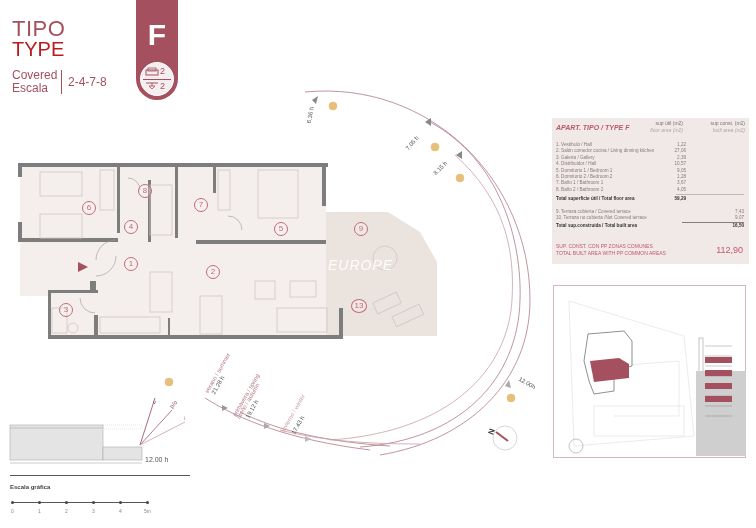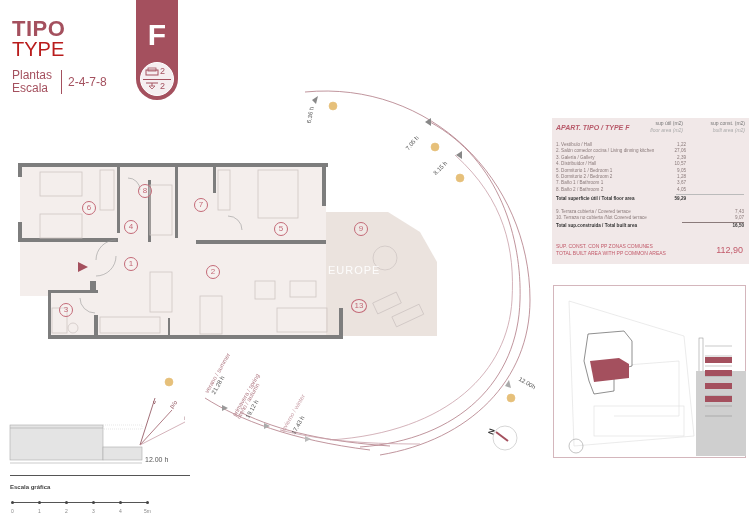--- a/index.html
+++ b/index.html
@@ -1,18 +1,18 @@
 <!DOCTYPE html>
 <html><head>
 <meta charset="utf-8">
 <style>
   * { box-sizing: border-box; margin: 0; padding: 0; }
   body { width: 756px; height: 528px; background: #ffffff; font-family: "Liberation Sans", sans-serif; position: relative; overflow: hidden; color: #555; }
   .abs { position: absolute; }
-  .tipo { left: 12px; top: 18px; font-size: 22px; font-weight: bold; color: #a4505e; letter-spacing: 0.5px; line-height: 22px; }
+  .tipo { left: 12px; top: 18px; font-size: 22px; font-weight: normal; color: #a4505e; letter-spacing: 0.5px; line-height: 22px; }
   .type { left: 12px; top: 39px; font-size: 20px; color: #b91c1c; line-height: 20px; }
   .plantas { left: 12px; top: 69px; font-size: 12px; color: #a4505e; line-height: 13px; }
   .sep { left: 61px; top: 70px; width: 1px; height: 24px; background: #a4505e; }
   .floors-val { left: 68px; top: 75px; font-size: 12px; color: #a4505e; }
   .badge { left: 136px; top: 0; width: 42px; height: 100px; background: #a4505e; border-radius: 0 0 21px 21px; }
   .badge-letter { left: 0; top: 18px; width: 42px; text-align: center; color: #fff; font-size: 30px; font-weight: bold; }
   .badge-circle { left: 4px; top: 62px; width: 34px; height: 34px; border-radius: 50%; background: #f5eef0; border: 1.5px solid #fff; }
   .badge-row { font-size: 9px; color: #a4505e; position: absolute; left: 19px; }
   .table-box { left: 552px; top: 118px; width: 197px; height: 146px; background: #f1e8e8; }
   .t-head { left: 4px; top: 6px; font-size: 7px; font-weight: bold; color: #b85a6a; font-style: italic; }
@@ -26,29 +26,29 @@
   .t-footer { position: absolute; left: 4px; font-size: 5px; color: #c25a6a; line-height: 7px; }
   .t-total { position: absolute; right: 6px; font-size: 9px; color: #c25a6a; text-align: right; }
   .loc-box { left: 553px; top: 285px; width: 193px; height: 173px; border: 1px solid #d4b6bc; background: #fff; }
   .scale-title { left: 10px; top: 484px; font-size: 6px; color: #444; font-weight: bold; }
   .scale-line { left: 12px; top: 502px; width: 136px; height: 1px; background: #555; }
   .scale-dot { position: absolute; width: 3px; height: 3px; background: #444; border-radius: 50%; top: -1px; }
   .scale-lbl { position: absolute; top: 6px; font-size: 5px; color: #888; }
   .top-rule { left: 10px; top: 475px; width: 180px; height: 1px; background: #555; }
   .room-num { position: absolute; width: 14px; height: 14px; border: 1px solid #c46a78; border-radius: 50%; font-size: 8px; color: #c46a78; text-align: center; line-height: 12px; background: rgba(255,255,255,0.2); }
   .arc-lbl { position: absolute; font-size: 6px; color: #555; white-space: nowrap; }
-  .watermark { left: 328px; top: 264px; font-size: 11px; color: #ffffff; letter-spacing: 1px; opacity: 0.9; }
+  .watermark { left: 328px; top: 257px; font-size: 14px; color: #ffffff; letter-spacing: 1px; opacity: 0.9; font-style: italic; }
 </style>
 </head>
 <body>
 
 <div class="abs tipo">TIPO</div>
 <div class="abs type">TYPE</div>
 <div class="abs plantas">
-  <div>Plantas</div>
+  <div>Covered</div>
   <div>Escala</div>
 </div>
 <div class="abs sep"></div>
 <div class="abs floors-val">2-4-7-8</div>
 
 <div class="abs badge">
   <div class="abs badge-letter">F</div>
   <div class="abs badge-circle">
     <svg class="abs" style="left:4px;top:4px" width="14" height="10">
       <rect x="1" y="3" width="12" height="5" fill="none" stroke="#a4505e" stroke-width="1"></rect>

